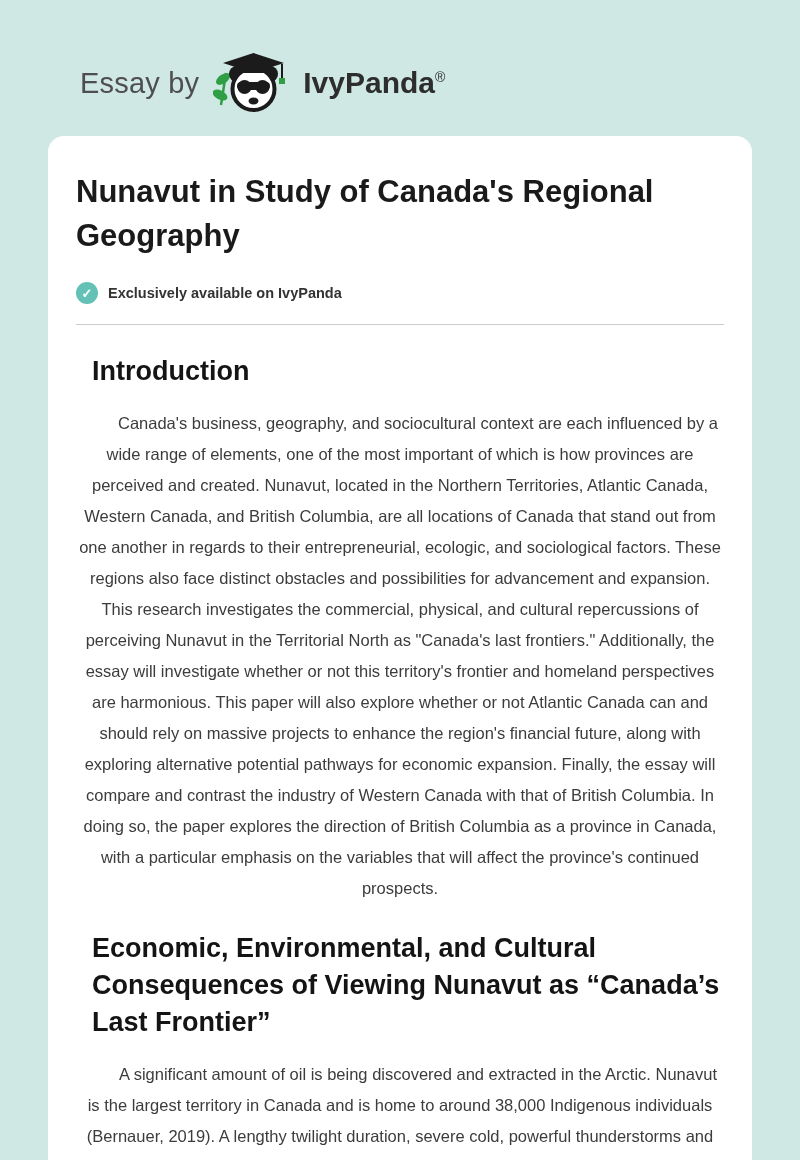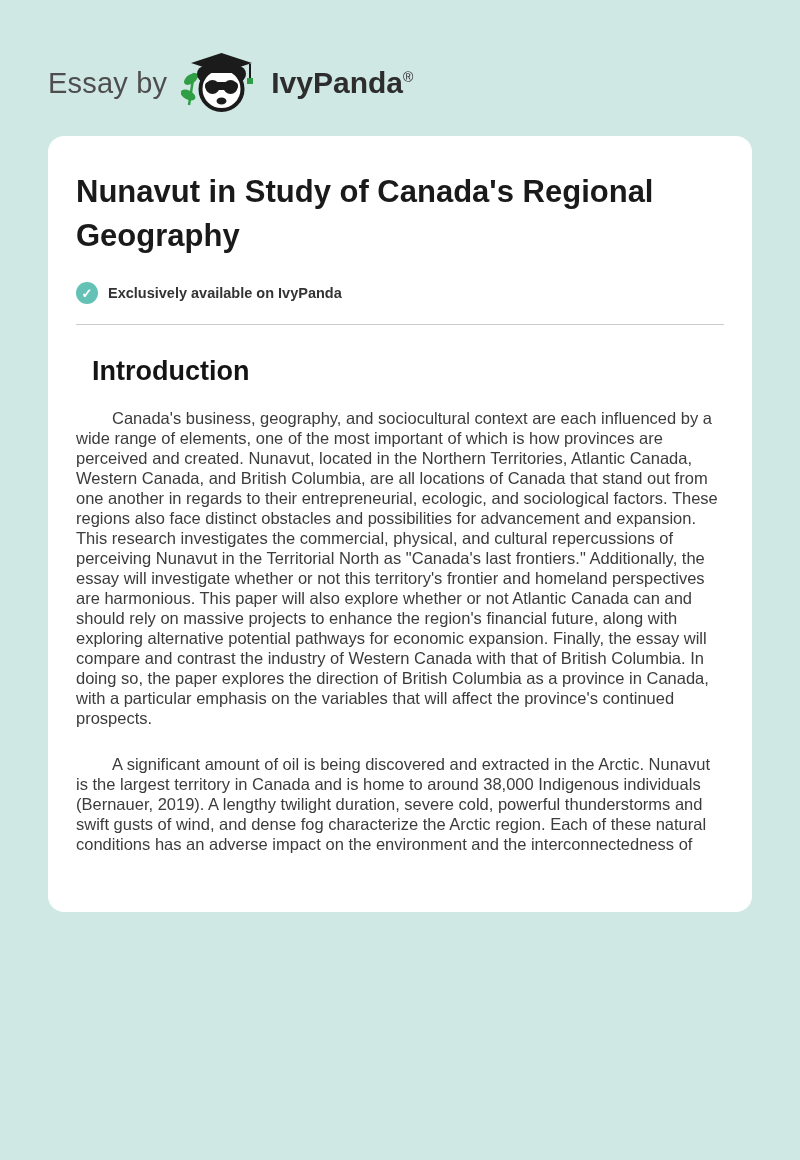--- a/index.html
+++ b/index.html
@@ -15,20 +15,21 @@
     font-family: "Liberation Sans", sans-serif;
   }
 
   
   .site-header {
     display: flex;
     align-items: center;
     gap: 14px;
     padding: 38px 48px 0 48px;
     height: 128px;
+    margin-left: 32px;
   }
   .essay-by {
     font-size: 29px;
     color: #4e4e4e;
     letter-spacing: 0.2px;
   }
   .logo-wrap {
     display: flex;
     align-items: center;
     gap: 16px;
@@ -99,23 +100,24 @@
     font-weight: 700;
     color: #141414;
   }
   .section-heading.multiline {
     margin-top: 24px;
   }
 
   .body-paragraph {
     margin: 0 0 26px 0;
     font-size: 16.5px;
-    line-height: 20px;
+    line-height: 31px;
     color: #3c3c3c;
     text-indent: 36px;
+    text-align: center;
   }
   .body-paragraph.last {
     margin-bottom: 0;
     margin-top: 16px;
   }
 </style>
 </head>
 <body>
 
 <header class="site-header">
@@ -155,15 +157,16 @@
     <span class="badge-check">✓</span>
     <span class="badge-label">Exclusively available on IvyPanda</span>
   </div>
 
   <hr class="divider">
 
   <h2 class="section-heading">Introduction</h2>
 
   <p class="body-paragraph">Canada's business, geography, and sociocultural context are each influenced by a wide range of elements, one of the most important of which is how provinces are perceived and created. Nunavut, located in the Northern Territories, Atlantic Canada, Western Canada, and British Columbia, are all locations of Canada that stand out from one another in regards to their entrepreneurial, ecologic, and sociological factors. These regions also face distinct obstacles and possibilities for advancement and expansion. This research investigates the commercial, physical, and cultural repercussions of perceiving Nunavut in the Territorial North as "Canada's last frontiers." Additionally, the essay will investigate whether or not this territory's frontier and homeland perspectives are harmonious. This paper will also explore whether or not Atlantic Canada can and should rely on massive projects to enhance the region's financial future, along with exploring alternative potential pathways for economic expansion. Finally, the essay will compare and contrast the industry of Western Canada with that of British Columbia. In doing so, the paper explores the direction of British Columbia as a province in Canada, with a particular emphasis on the variables that will affect the province's continued prospects.</p>
 
+  <h2 class="section-heading multiline">Economic, Environmental, and Cultural Consequences of Viewing Nunavut as “Canada’s Last Frontier”</h2>
 
   <p class="body-paragraph last">A significant amount of oil is being discovered and extracted in the Arctic. Nunavut is the largest territory in Canada and is home to around 38,000 Indigenous individuals (Bernauer, 2019). A lengthy twilight duration, severe cold, powerful thunderstorms and swift gusts of wind, and dense fog characterize the Arctic region. Each of these natural conditions has an adverse impact on the environment and the interconnectedness of</p>
 </main>
 
 </body></html>

